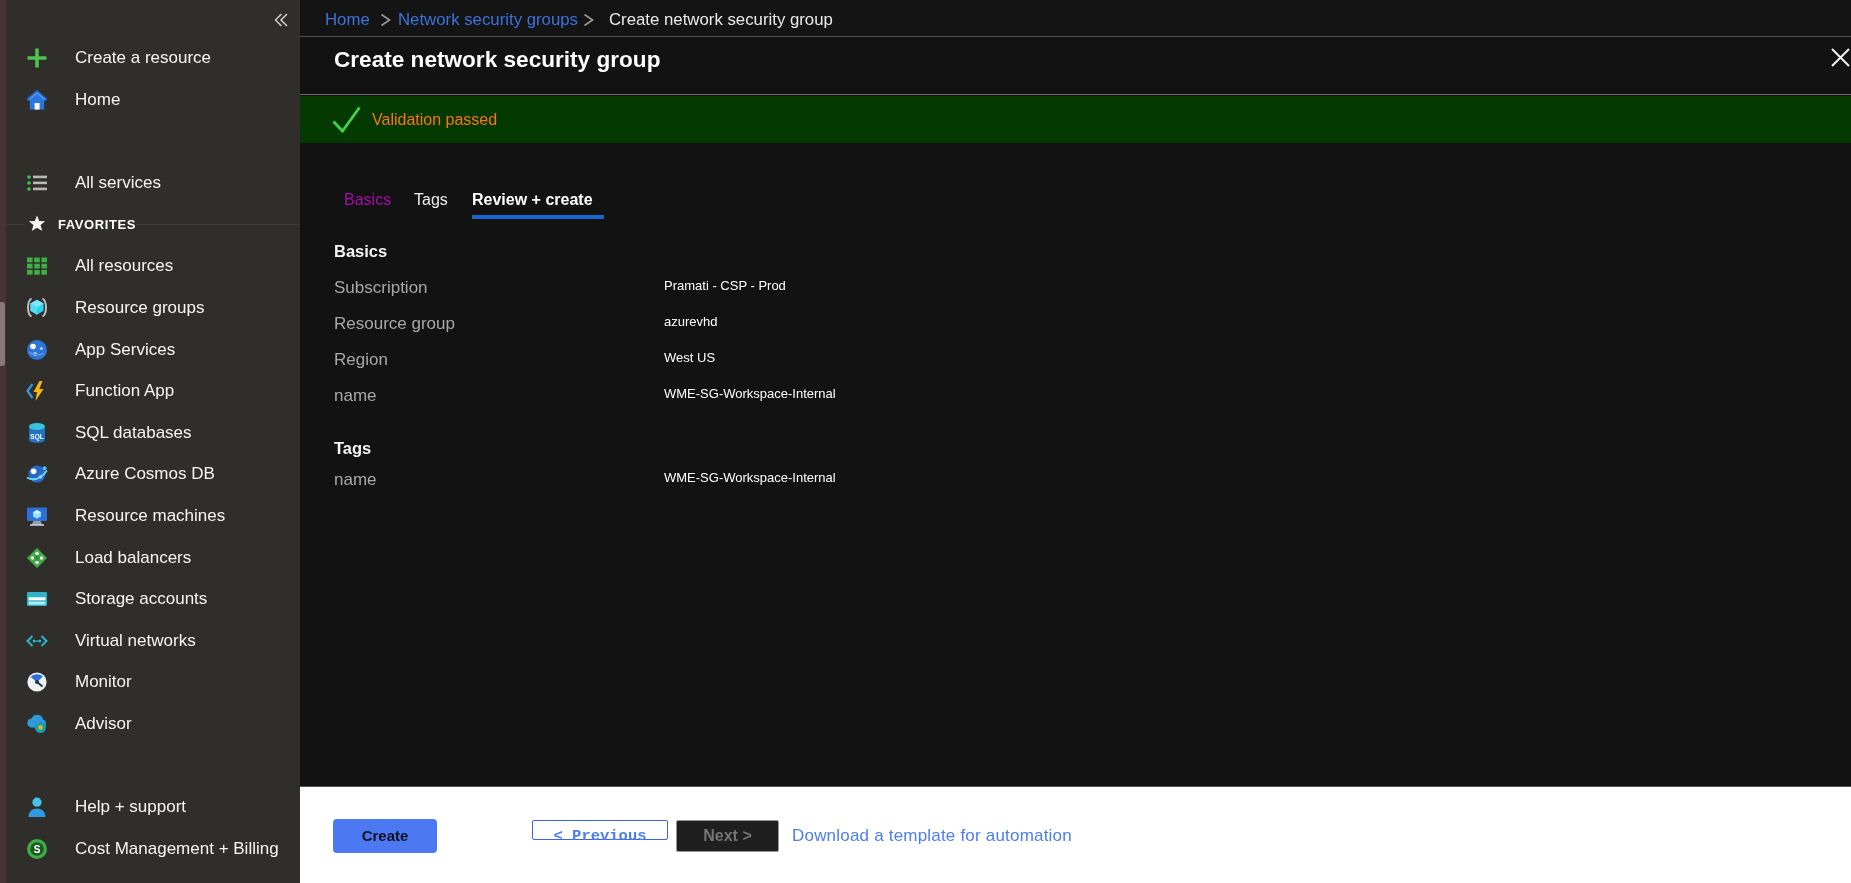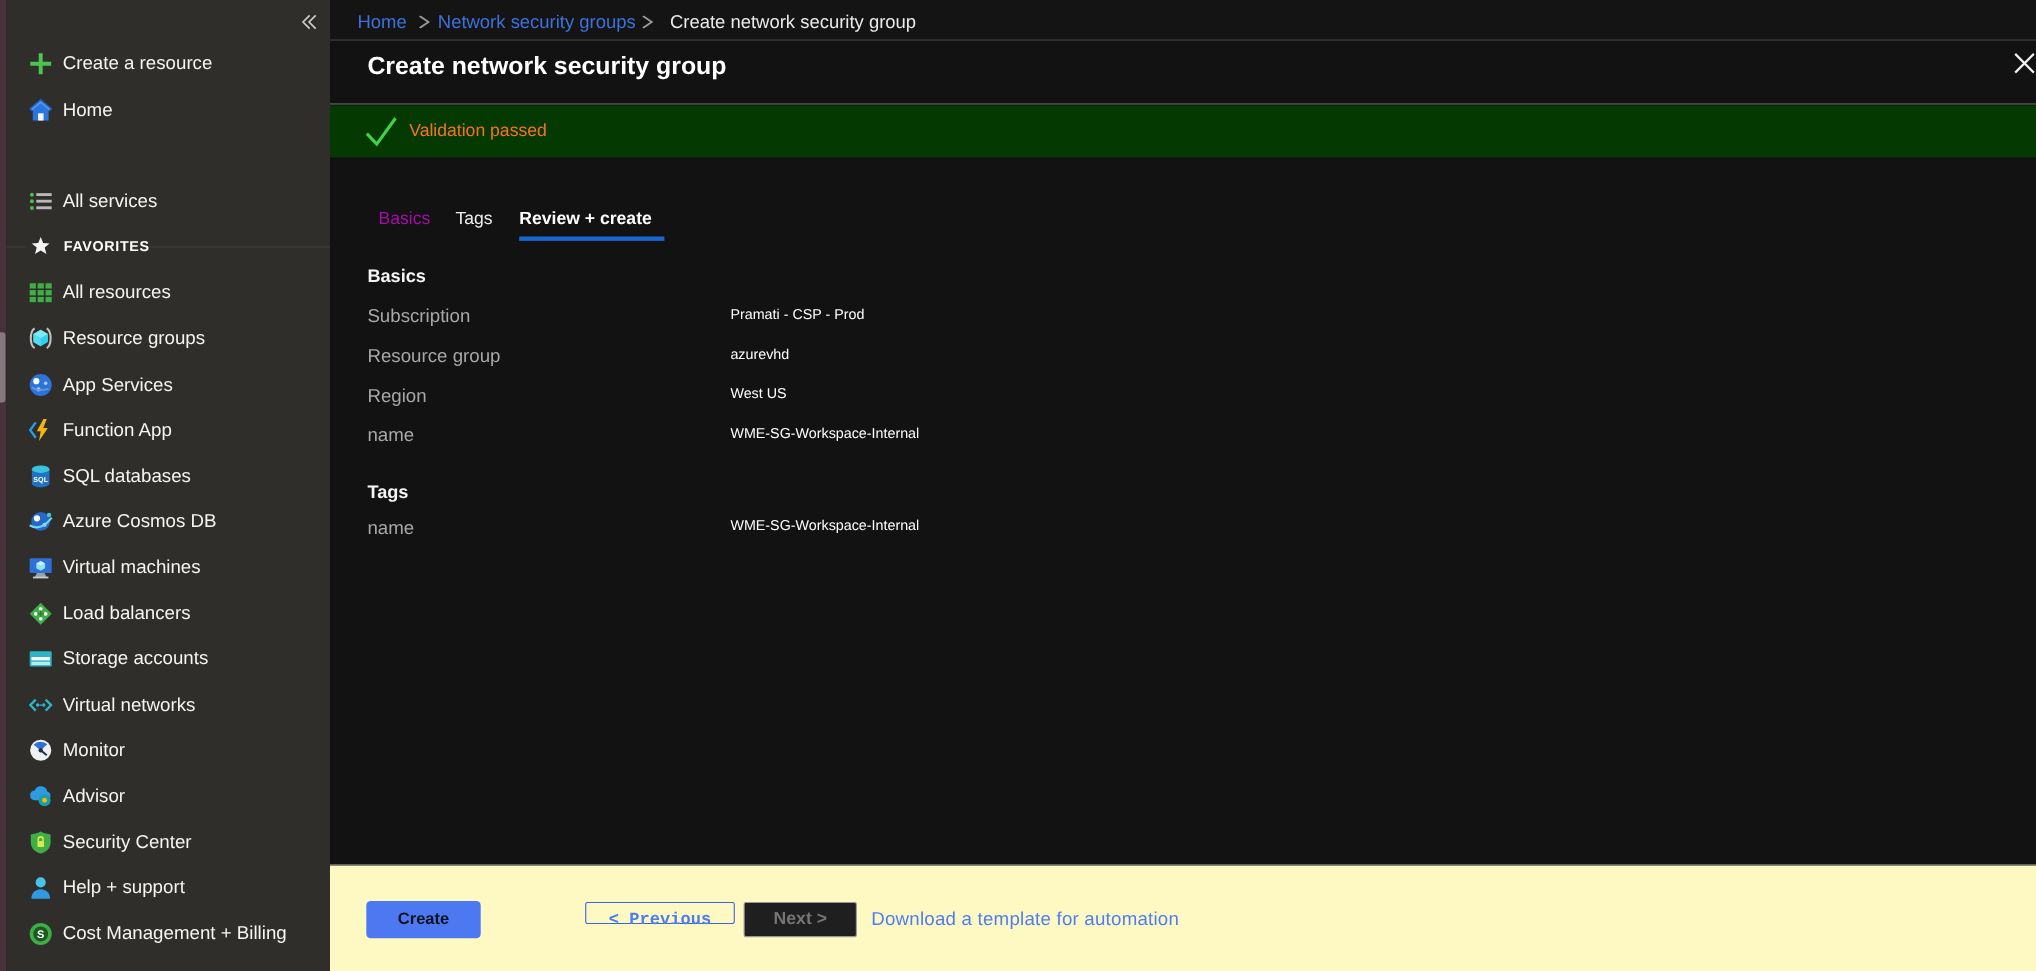--- a/index.html
+++ b/index.html
@@ -9,21 +9,21 @@
 
 
 #strip { position:absolute; left:0; top:0; width:6px; height:883px; background:#46333a; }
 #strip .thumb { position:absolute; left:0; top:302px; width:5px; height:64px; background:#85787e; border-radius:0 3px 3px 0; }
 
 
 #sidebar { position:absolute; left:6px; top:0; width:294px; height:883px; background:#2f2e2b; }
 #collapse { position:absolute; left:268px; top:13px; width:14px; height:14px; }
 .navitem { position:absolute; left:0; width:294px; height:42px; }
 .navitem .ic { position:absolute; left:20px; top:50%; margin-top:-11px; width:22px; height:22px; }
-.navitem .lbl { position:absolute; left:51px; top:50%; transform:translateY(-50%); color:#f5f5f5; font-size:17px; white-space:nowrap; }
+.navitem .lbl { position:absolute; left:69px; top:50%; transform:translateY(-50%); color:#f5f5f5; font-size:17px; white-space:nowrap; }
 #favline { position:absolute; left:0px; top:224px; width:294px; height:1px; background:#3e3d3a; }
 #favrow { position:absolute; left:18px; top:203px; width:112px; height:42px; background:#2f2e2b; }
 #favrow .ic { position:absolute; left:4px; top:50%; margin-top:-10px; width:18px; height:19px; }
 #favrow .lbl { position:absolute; left:34px; top:50%; transform:translateY(-50%); color:#ffffff; font-size:13px; font-weight:bold; letter-spacing:0.6px; }
 
 
 #main { position:absolute; left:300px; top:0; width:1551px; height:883px; background:#121212; }
 #crumb { position:absolute; left:0; top:0; width:1551px; height:37px; background:#141414; border-bottom:1px solid #505050; }
 #crumb .inner { position:absolute; left:0; top:0; width:100%; height:37px; font-size:16.8px; }
 #crumb a { position:absolute; top:0; height:37px; line-height:39px; color:#3c72dd; text-decoration:none; white-space:nowrap; }
@@ -44,21 +44,21 @@
 #tab-review { left:138px; color:#ffffff; font-weight:bold; }
 #tabline { position:absolute; left:172px; top:215px; width:132px; height:4px; background:#1668cf; }
 
 
 .h2 { position:absolute; left:34px; color:#f5f5f5; font-size:16.5px; font-weight:bold; }
 .row { position:absolute; left:34px; width:1000px; }
 .row .lab { position:absolute; left:0; color:#a8a8a8; font-size:17px; white-space:nowrap; }
 .row .val { position:absolute; left:330px; color:#ffffff; font-size:13px; white-space:nowrap; }
 
 
-#footer { position:absolute; left:0; top:786px; width:1551px; height:97px; background:#fef9c3; border-top:1px solid #565656; }
+#footer { position:absolute; left:0; top:786px; width:1551px; height:97px; background:#ffffff; border-top:1px solid #565656; }
 #btn-create { position:absolute; left:33px; top:32px; width:104px; height:34px; background:#4c79f2; border-radius:4px; color:#0c111f; font-size:15px; font-weight:bold; text-align:center; line-height:34px; }
 #btn-prev { position:absolute; left:232px; top:33px; width:136px; height:20px; background:transparent; border:1px solid #3b63de; border-radius:2px; color:#4d7df2; font-size:15.5px; font-weight:bold; text-align:center; line-height:30px;font-family:Liberation Mono, monospace; }
 #btn-next { position:absolute; left:376px; top:33px; width:103px; height:32px; background:#1f1f1f; border:1px solid #989898; border-radius:2px; color:#757575; font-size:16px; font-weight:bold; text-align:center; line-height:30px; }
 #dl-link { position:absolute; left:492px; top:33px; height:32px; line-height:32px; color:#4d7df2; font-size:17px; letter-spacing:0.2px; white-space:nowrap; }
 </style>
 </head>
 <body>
 <div id="stage">
   <div id="strip">
       <div class="thumb"></div>
@@ -161,21 +161,21 @@
         <span class="lbl">Azure Cosmos DB</span>
       </div>
     <div class="navitem" style="top:494.9px;">
         <svg class="ic" viewBox="0 0 22 22">
           <rect x="1" y="2.5" width="20" height="13.5" rx="1" fill="#2f6fd8"></rect>
           <path d="M11 5 L15 7.2 V11.6 L11 13.8 L7 11.6 V7.2 Z" fill="#8fe0f5"></path>
           <path d="M7 7.2 L11 9.4 L15 7.2 L11 5 Z" fill="#c9f0fa"></path>
           <path d="M7.5 16 L5.5 20 H16.5 L14.5 16 Z" fill="#9aa0a6"></path>
           <rect x="4" y="19.2" width="14" height="1.6" fill="#c8cdd2"></rect>
         </svg>
-        <span class="lbl">Virtual machines</span>
+        <span class="lbl">Resource machines</span>
       </div>
     <div class="navitem" style="top:536.5px;">
         <svg class="ic" viewBox="0 0 22 22">
           <path d="M11 1 L21 11 L11 21 L1 11 Z" fill="#3fae46"></path>
           <circle cx="11" cy="6.5" r="1.7" fill="#ffffff"></circle>
           <circle cx="6.5" cy="11" r="1.7" fill="#ffffff"></circle>
           <circle cx="15.5" cy="11" r="1.7" fill="#ffffff"></circle>
           <circle cx="11" cy="15.5" r="1.7" fill="#ffffff"></circle>
           <path d="M11 8 V14 M8 11 H14" stroke="#2a7d30" stroke-width="1.2"></path>
         </svg>
@@ -208,28 +208,20 @@
         </svg>
         <span class="lbl">Monitor</span>
       </div>
     <div class="navitem" style="top:702.9px;">
         <svg class="ic" viewBox="0 0 22 22">
           <path d="M5 14.5 A4.5 4.5 0 0 1 5.5 5.6 A6 6 0 0 1 17 6.5 A4.2 4.2 0 0 1 17 14.5 Z" fill="#2f9ae0"></path>
           <circle cx="14.5" cy="14.5" r="5.5" fill="#17a0a8"></circle>
           <circle cx="14.5" cy="14.5" r="2.2" fill="#f6b514"></circle>
         </svg>
         <span class="lbl">Advisor</span>
-      </div>
-    <div class="navitem" style="top:744.5px;">
-        <svg class="ic" viewBox="0 0 22 22">
-          <path d="M11 1 C14 2.6 17.5 3.4 20 3.6 V11 C20 16.4 16 19.8 11 21 C6 19.8 2 16.4 2 11 V3.6 C4.5 3.4 8 2.6 11 1 Z" fill="#3fae46"></path>
-          <rect x="8" y="9.5" width="6" height="5.5" rx="0.8" fill="#d9e84a"></rect>
-          <path d="M8.8 9.5 V8 a2.2 2.2 0 0 1 4.4 0 V9.5" stroke="#d9e84a" stroke-width="1.4" fill="none"></path>
-        </svg>
-        <span class="lbl">Security Center</span>
       </div>
     <div class="navitem" style="top:786.1px;">
         <svg class="ic" viewBox="0 0 22 22">
           <circle cx="11" cy="6.2" r="4.6" fill="#49c3e8"></circle>
           <path d="M2.5 21 C2.5 15.5 6.2 12.4 11 12.4 C15.8 12.4 19.5 15.5 19.5 21 Z" fill="#2f9ae0"></path>
         </svg>
         <span class="lbl">Help + support</span>
       </div>
     <div class="navitem" style="top:827.7px;">
         <svg class="ic" viewBox="0 0 22 22">

